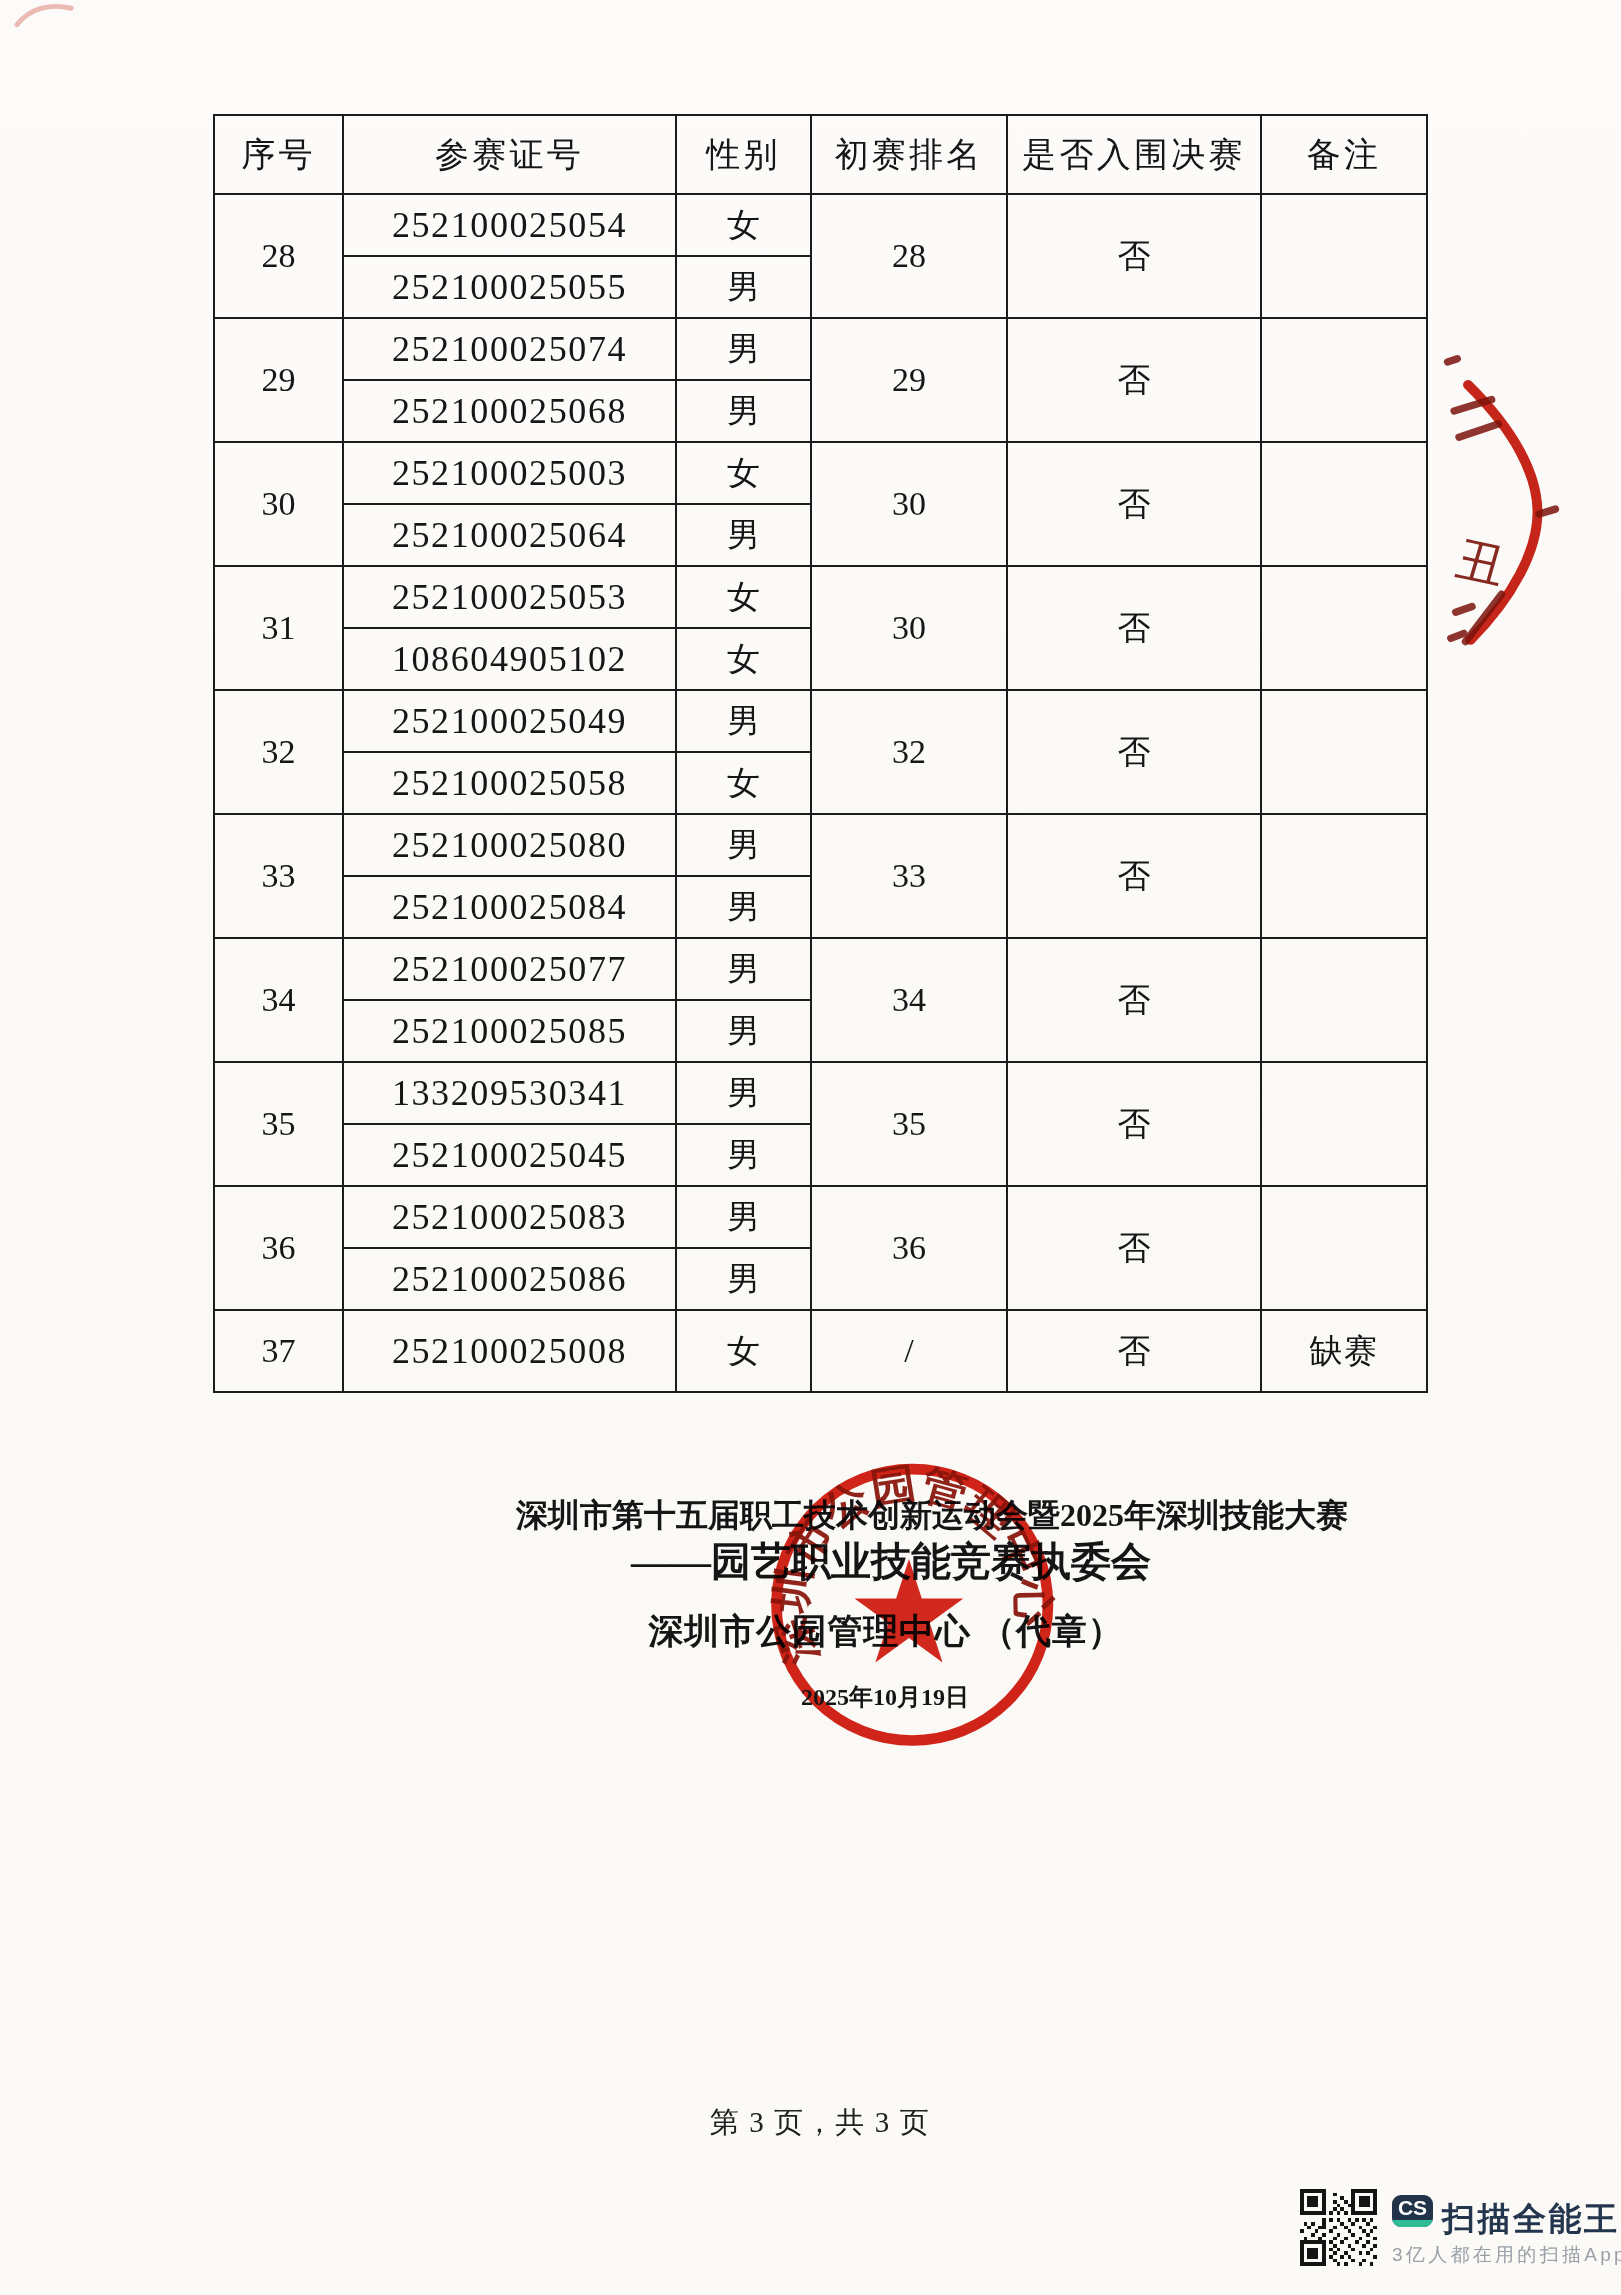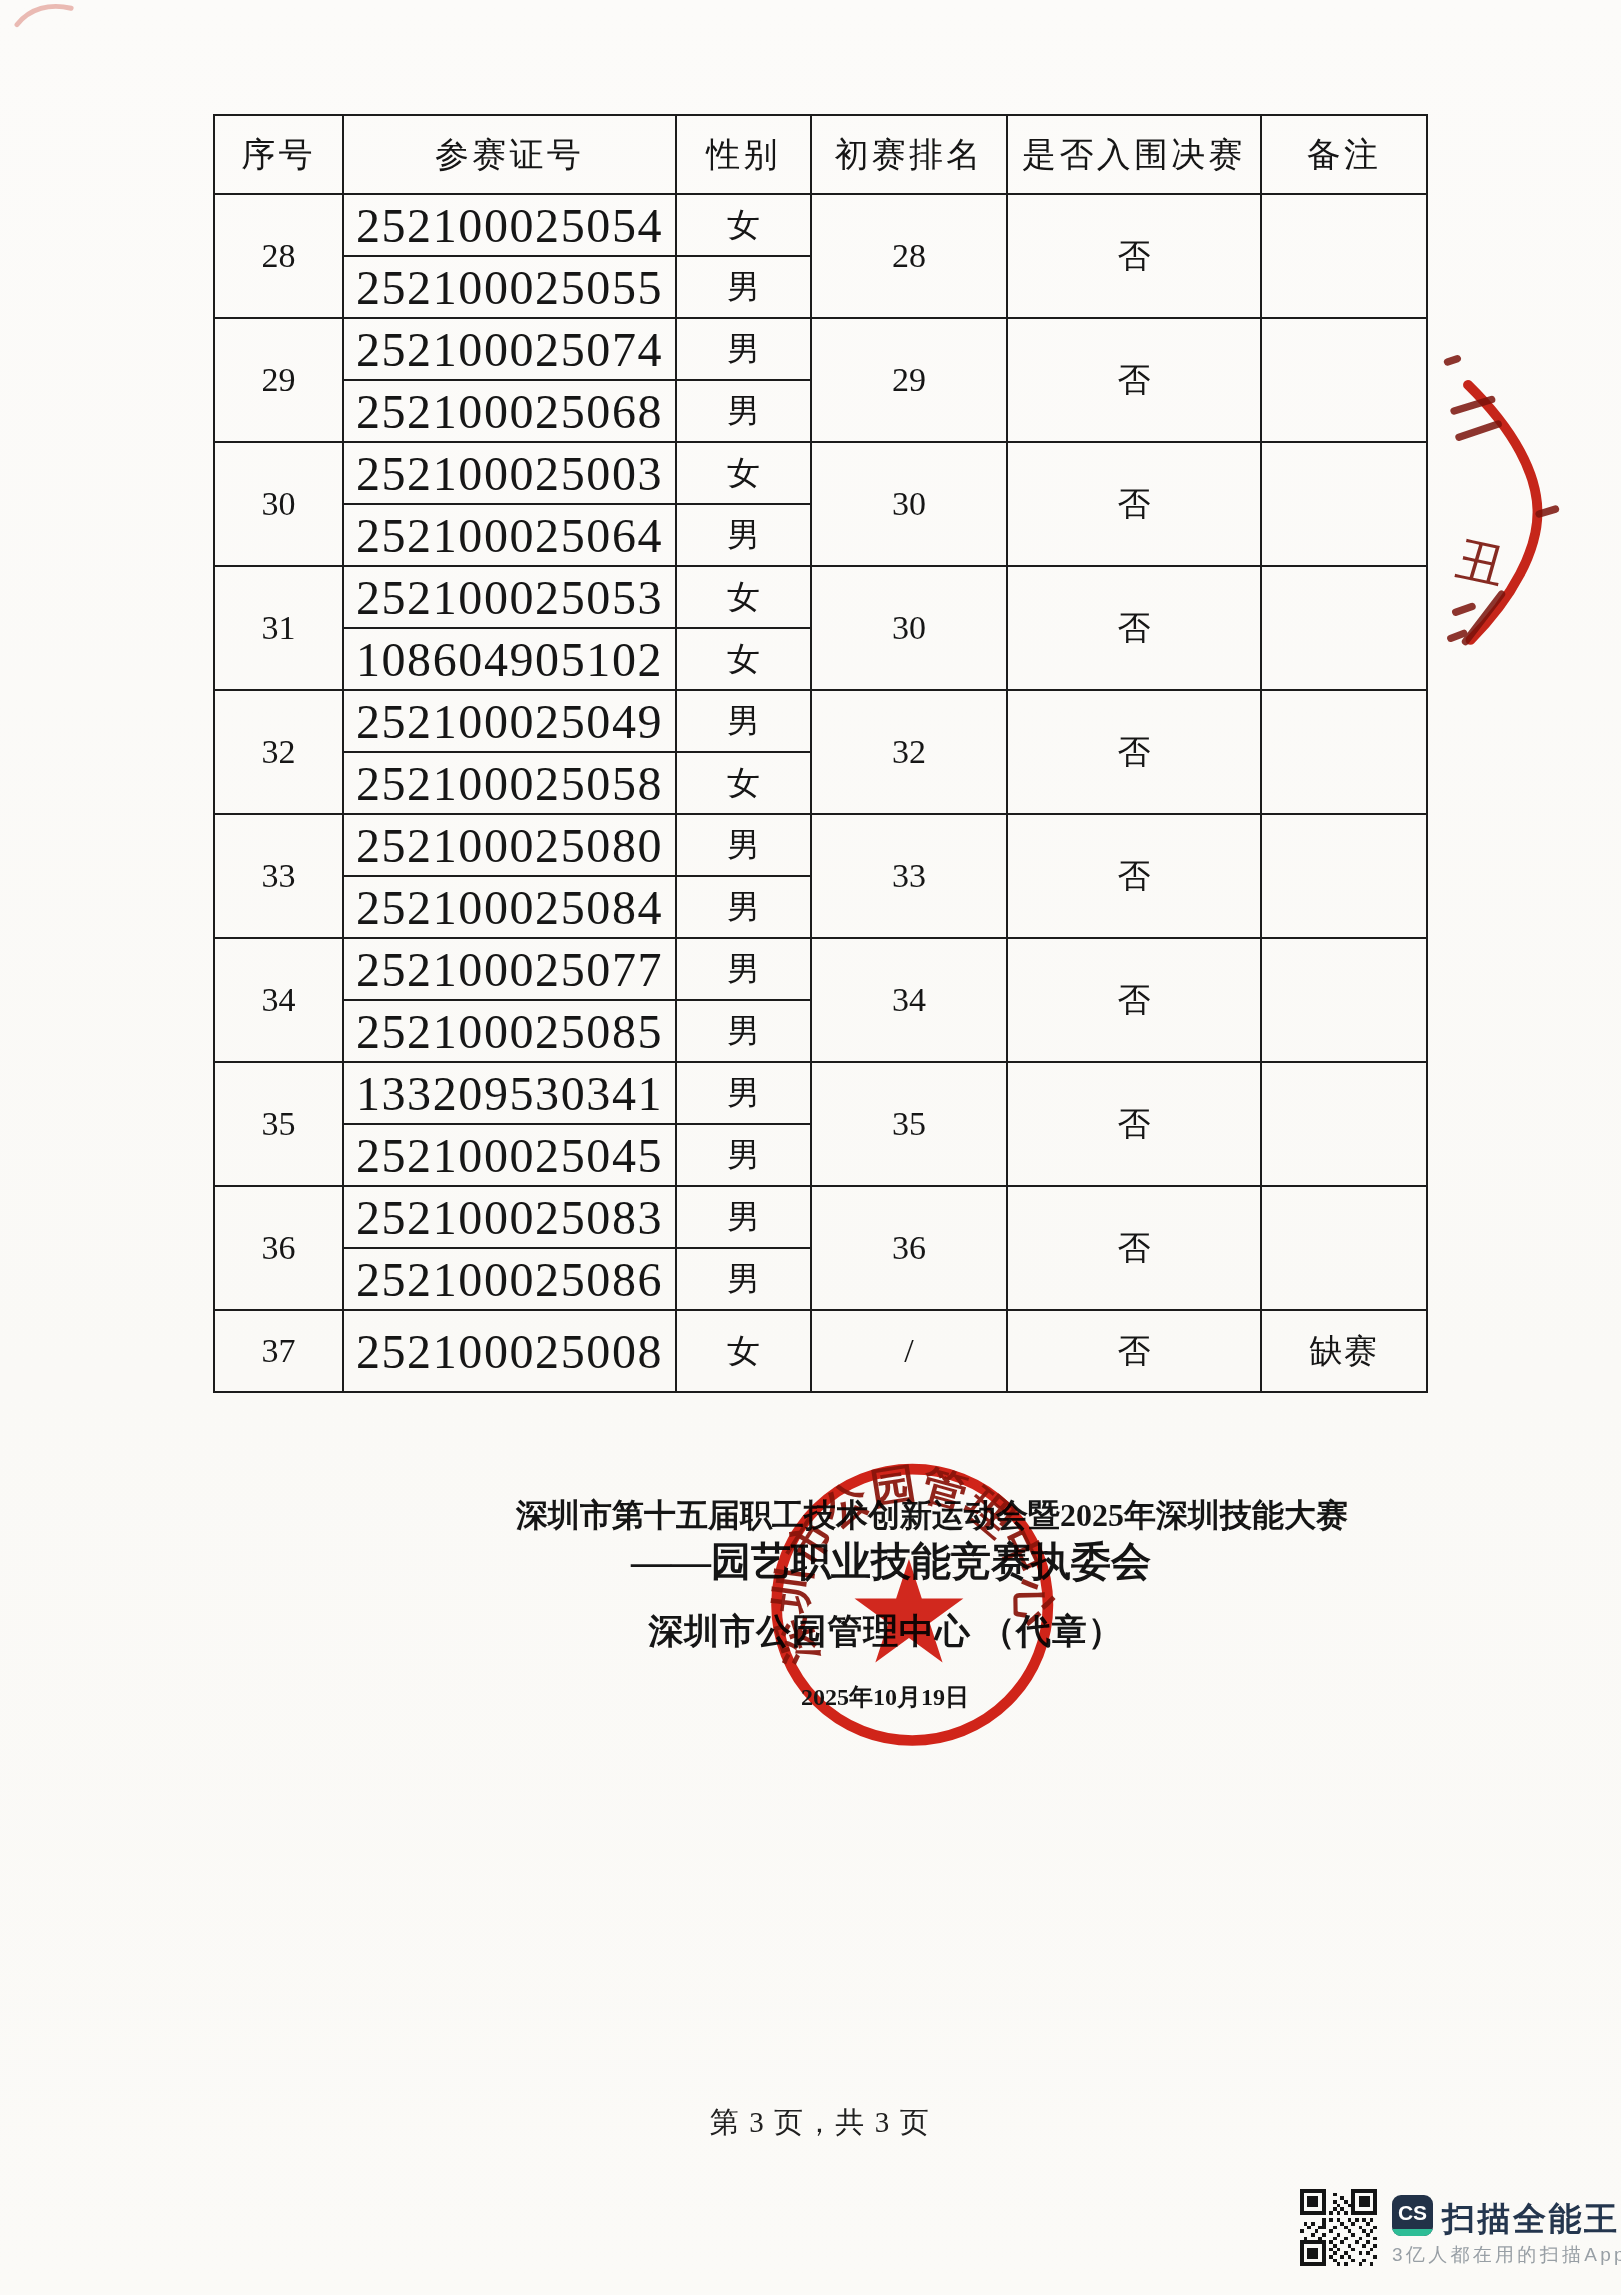--- a/index.html
+++ b/index.html
@@ -11,21 +11,21 @@
   table.results{position:absolute;left:213px;top:114px;width:1213px;
     border-collapse:collapse;table-layout:fixed;}
   table.results th,table.results td{
     border:2.5px solid #1c1c1c;text-align:center;vertical-align:middle;padding:0;
     font-weight:normal;color:#161616;}
   table.results thead tr{height:79px;}
   table.results tbody tr{height:62px;}
   table.results tr.last-row{height:82px;}
   th.h{font-size:34px;letter-spacing:3.3px;}
   td.c-seq{font-size:34px;}
-  td.c-id{font-size:48px;letter-spacing:1.6px;}
+  td.c-id{font-size:36px;letter-spacing:1.6px;}
   td.c-gender{font-size:33px;}
   td.c-rank{font-size:34px;}
   td.c-final{font-size:33px;}
   td.c-note{font-size:33px;letter-spacing:1.6px;}
 
   
   .sig{position:absolute;transform:translateX(-50%);white-space:nowrap;color:#151515;}
   .sig1{left:932px;top:1494px;font-size:32px;font-weight:bold;letter-spacing:0px;}
   .sig2{left:891px;top:1534px;font-size:40px;font-weight:bold;}
   .sig3{left:886px;top:1608px;font-size:35px;font-weight:bold;letter-spacing:0.8px;}
@@ -37,21 +37,21 @@
   
   .stamp-main{position:absolute;left:752px;top:1447px;width:327px;height:327px;
     mix-blend-mode:multiply;z-index:5;pointer-events:none;}
   .stamp-part{position:absolute;left:1423px;top:352px;width:139px;height:311px;
     mix-blend-mode:multiply;z-index:5;pointer-events:none;}
   .corner-mark{position:absolute;left:6.5px;top:0px;width:74px;height:37px;
     z-index:4;pointer-events:none;}
 
   
   .qr{position:absolute;left:1300px;top:2189px;width:77px;height:77px;}
-  .cs-logo{position:absolute;left:1392px;top:2195px;width:41px;height:41px;border-radius:9px;
+  .cs-logo{position:absolute;left:1392px;top:2195px;width:41px;height:32px;border-radius:9px;
     background:#223248;overflow:hidden;display:flex;align-items:center;justify-content:center;}
   .cs-logo .cs-txt{color:#ffffff;font-family:"Liberation Sans",sans-serif;font-weight:bold;
     font-size:21px;margin-top:-5.7px;}
   .cs-logo .teal{position:absolute;left:0;bottom:0;width:100%;height:7.4px;background:#2ebd96;}
   .app-name{position:absolute;left:1442px;top:2197px;font-family:Liberation Serif, serif;
     font-weight:bold;font-size:33px;color:#24364e;letter-spacing:2.5px;white-space:nowrap;}
   .tagline{position:absolute;left:1392px;top:2242px;font-family:"Liberation Sans",sans-serif;
     font-size:19px;color:#989fa5;letter-spacing:3.3px;white-space:nowrap;}
 </style>
 </head>

